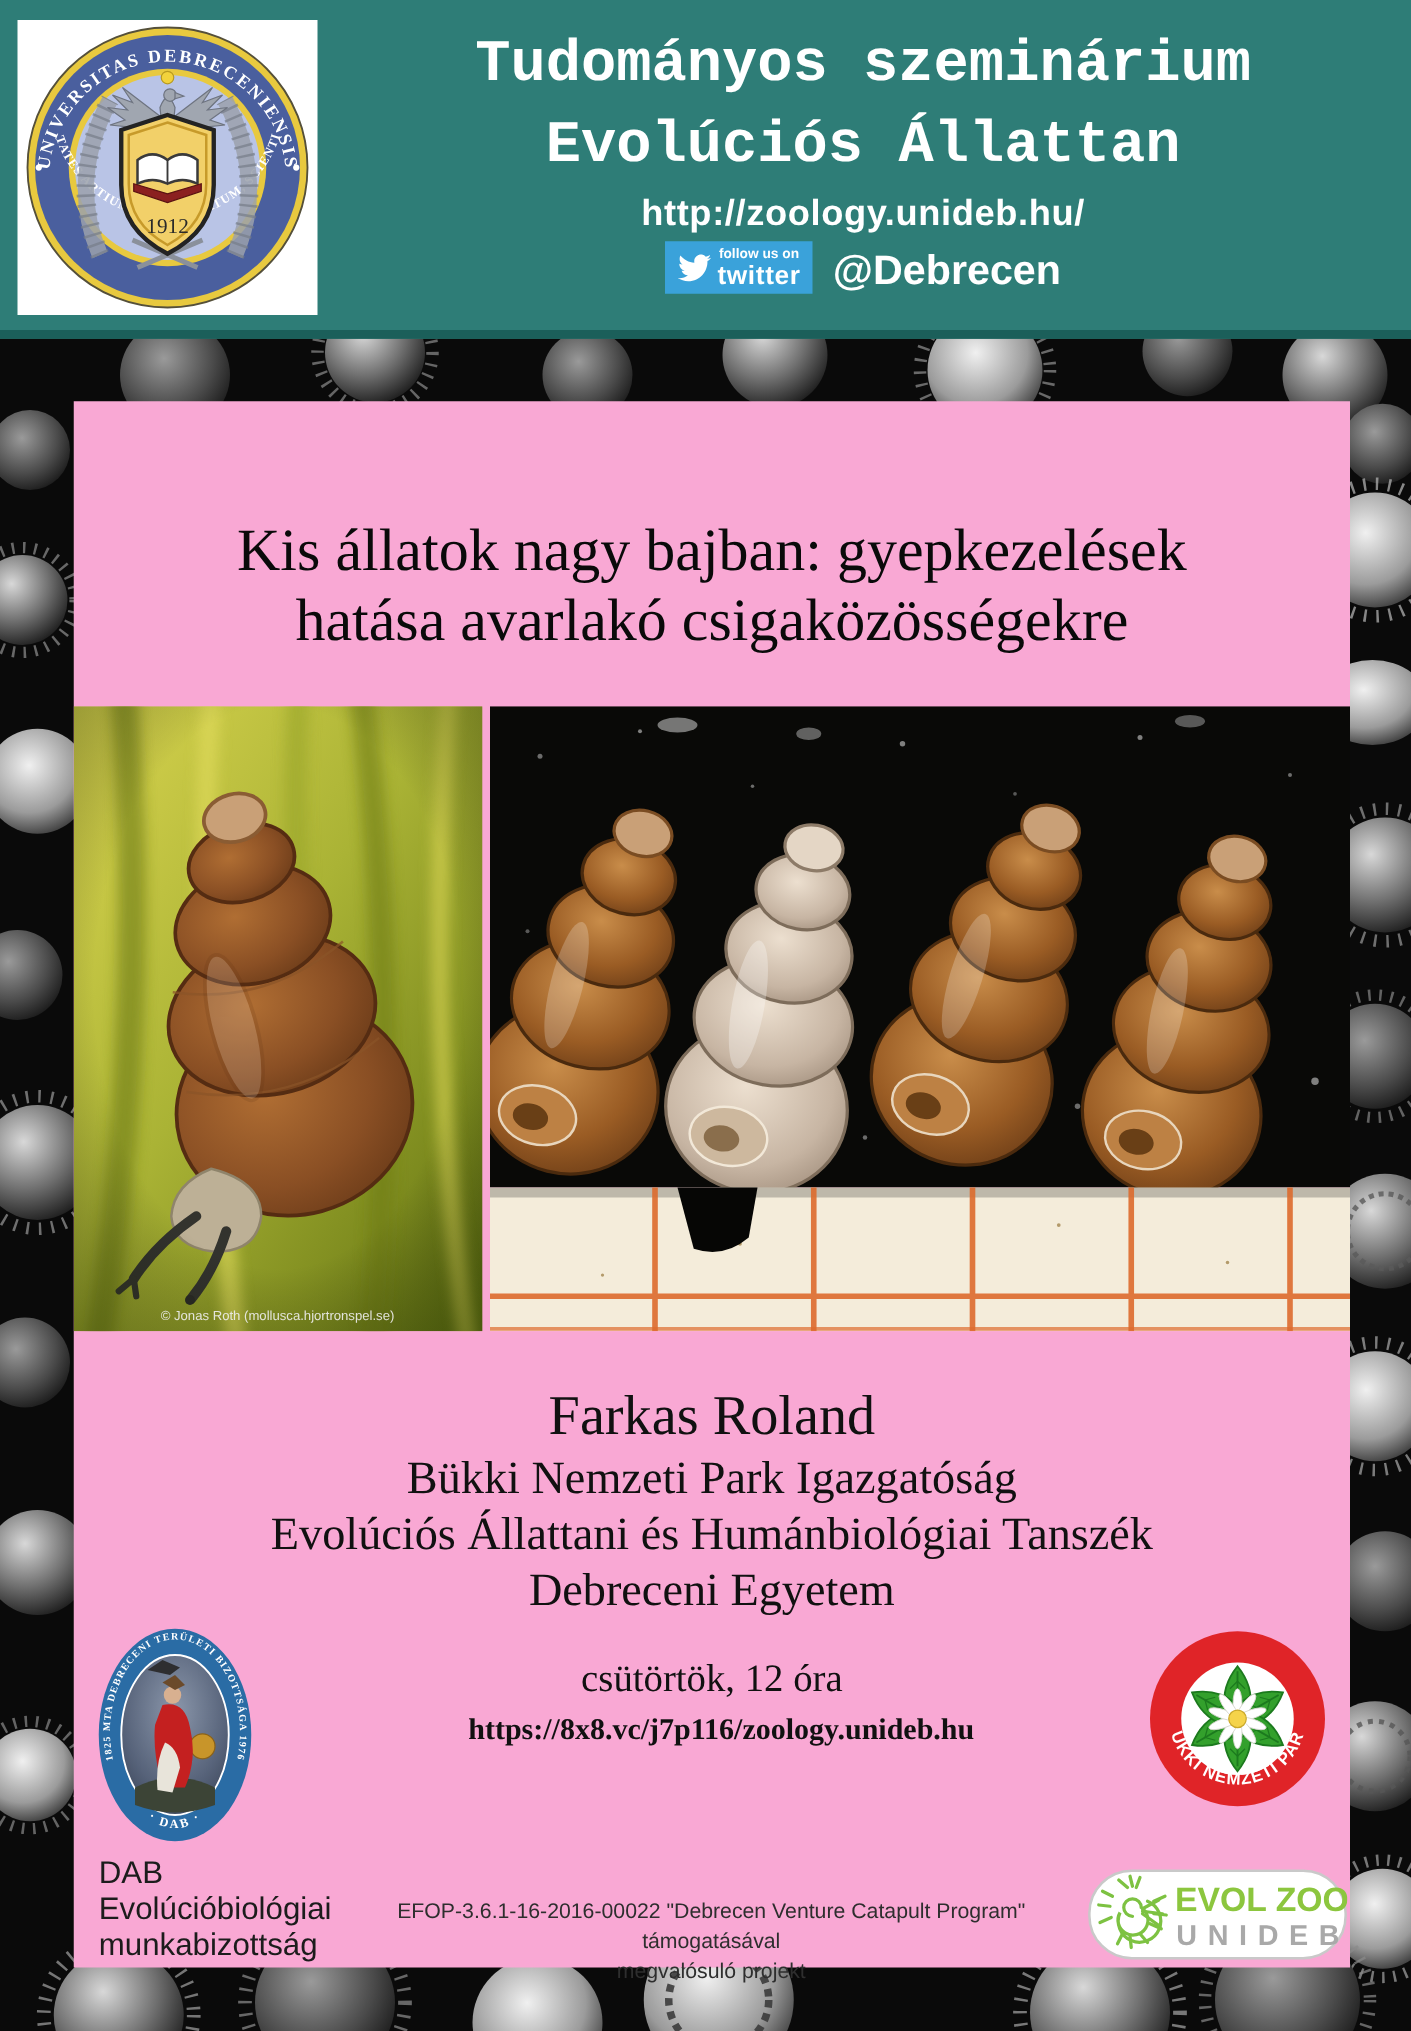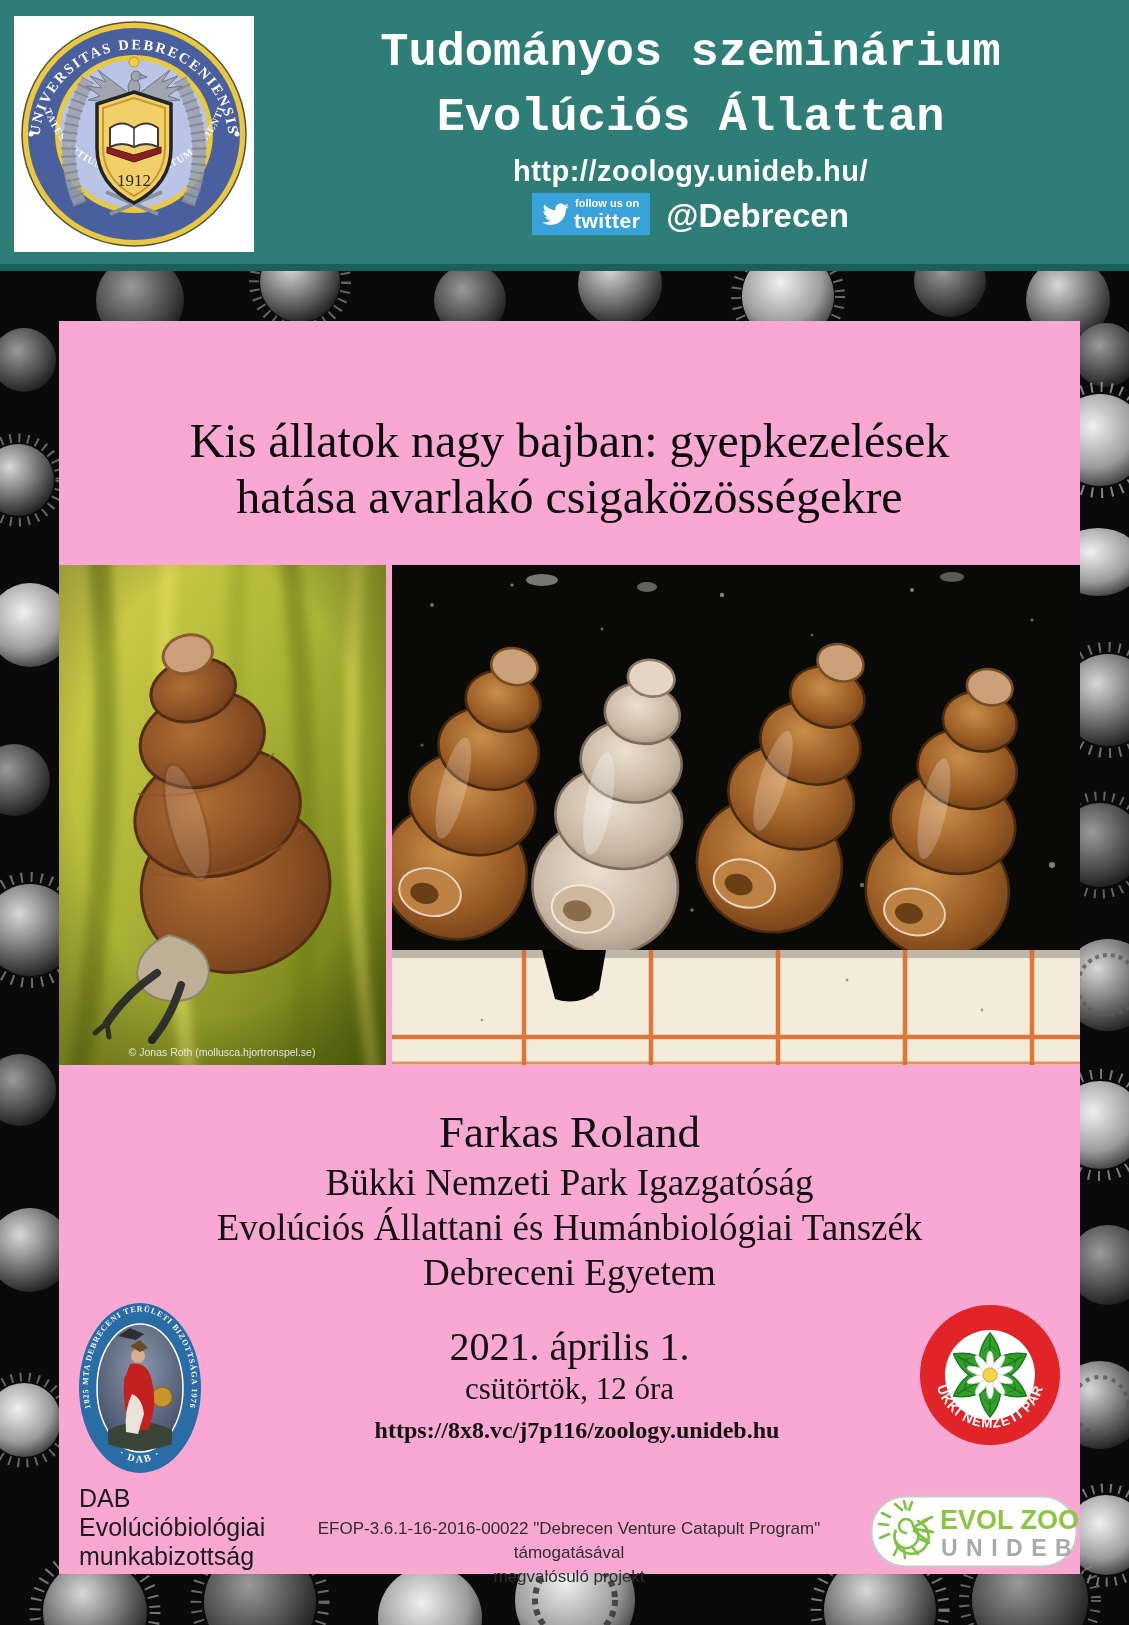--- a/index.html
+++ b/index.html
@@ -347,21 +347,20 @@
   </div>
 
   <div id="speaker-block" class="serif">
     <div id="speaker-name">Farkas Roland</div>
     <div class="affil">Bükki Nemzeti Park Igazgatóság</div>
     <div class="affil">Evolúciós Állattani és Humánbiológiai Tanszék</div>
     <div class="affil">Debreceni Egyetem</div>
   </div>
 
   <div id="event-block" class="serif">
-    <div id="event-date">2021. április 1.</div>
     <div id="event-time">csütörtök, 12 óra</div>
     <div id="event-url">https://8x8.vc/j7p116/zoology.unideb.hu</div>
   </div>
 
   <svg id="dab-logo" width="124" height="173" viewBox="0 0 124 173">
     <defs>
       <radialGradient id="dabSky" cx="50%" cy="35%" r="80%">
         <stop offset="0%" stop-color="#8b97ab"></stop>
           <stop offset="60%" stop-color="#57637a"></stop>
           <stop offset="100%" stop-color="#323c4e"></stop>

